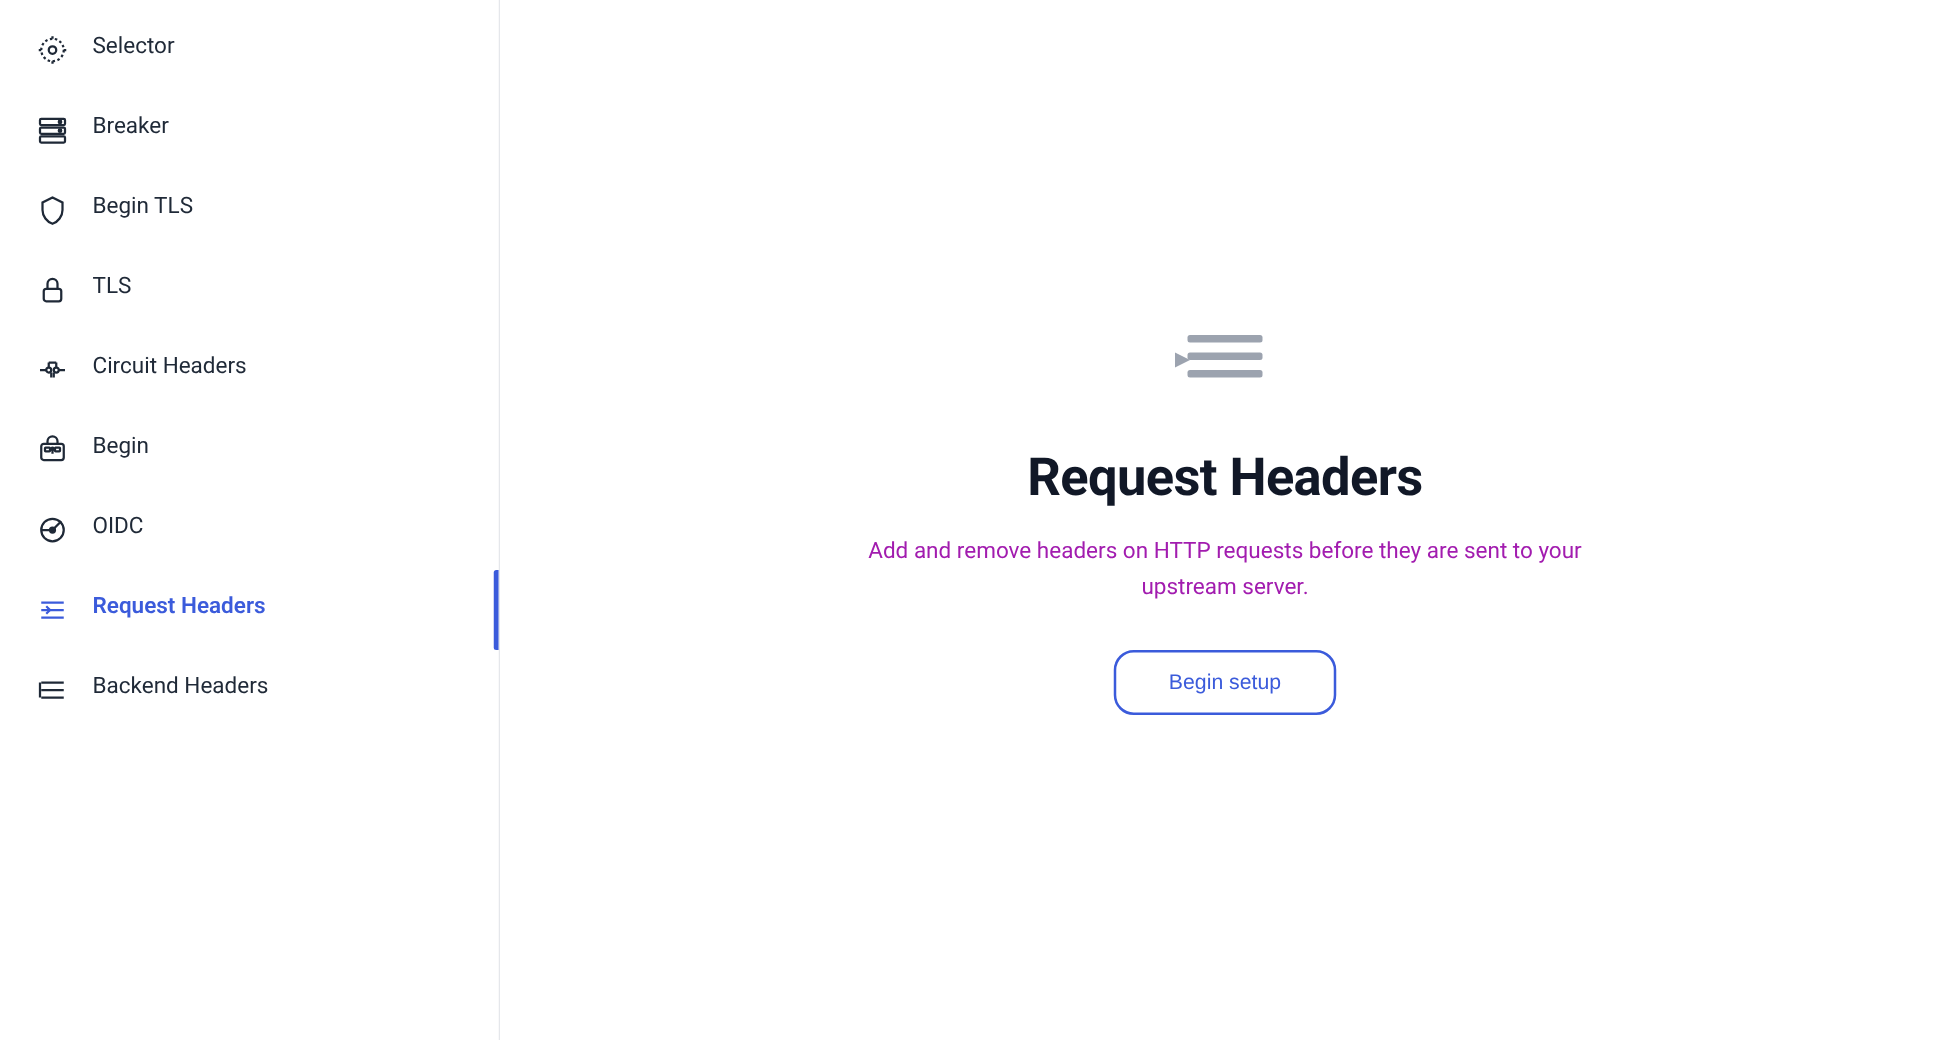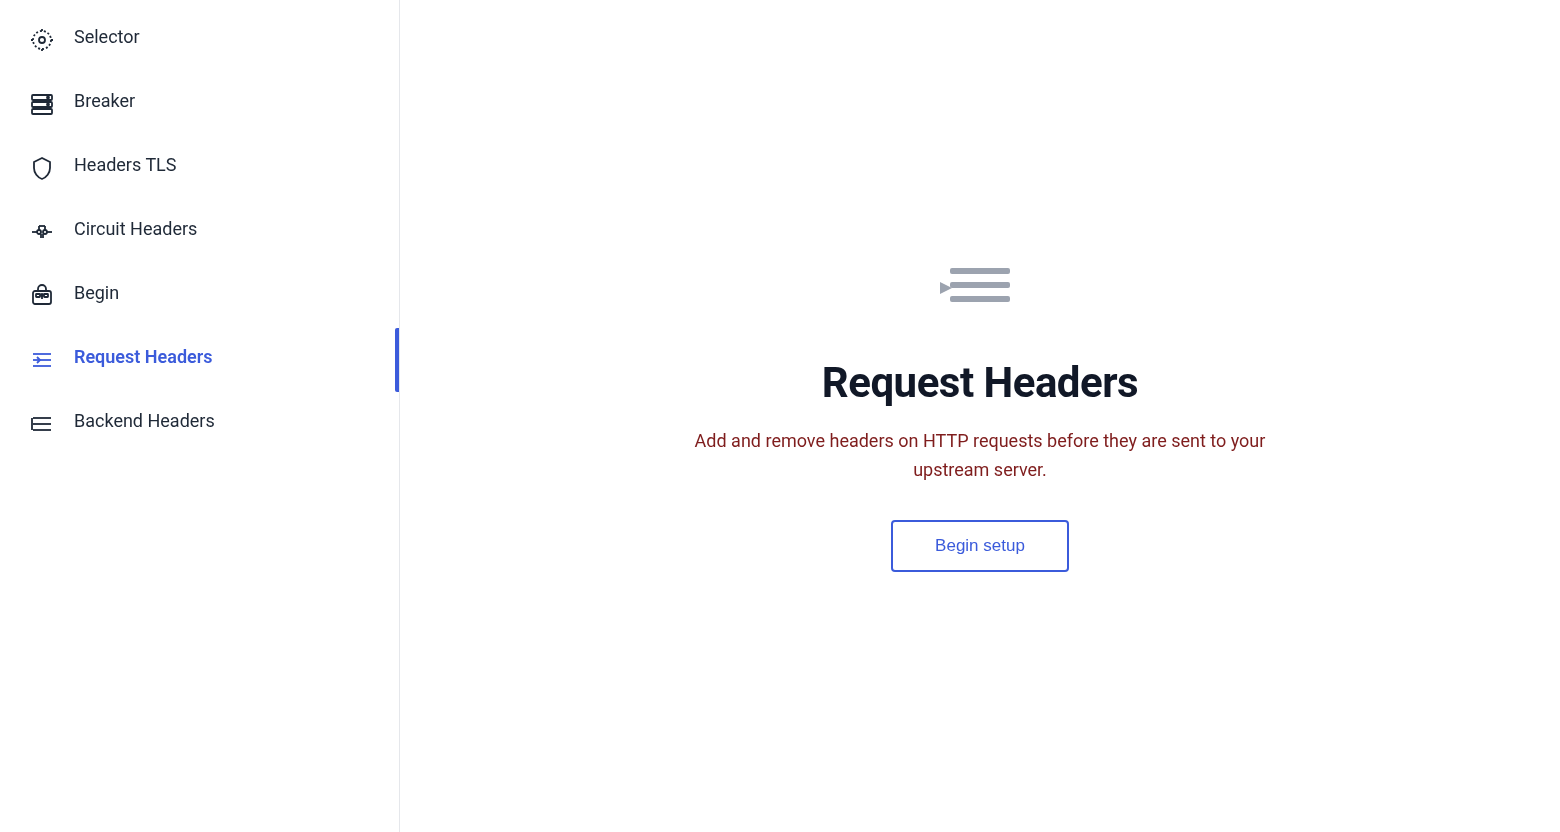--- a/index.html
+++ b/index.html
@@ -98,34 +98,34 @@
     .content-title {
       font-size: 42px;
       font-weight: 700;
       color: #111827;
       margin-bottom: 20px;
       letter-spacing: -0.5px;
     }
 
     .content-description {
       font-size: 18px;
-      color: #7f1d1d;
+      color: #a21caf;
       line-height: 1.6;
       margin-bottom: 36px;
       max-width: 580px;
     }
 
     .begin-setup-btn {
       border: 2px solid #3b5bdb;
       background: #ffffff;
       color: #3b5bdb;
       font-size: 17px;
       font-weight: 500;
       padding: 14px 42px;
-      border-radius: 4px;
+      border-radius: 16px;
       cursor: pointer;
       transition: background 0.15s, color 0.15s;
     }
 
     
     .icon-svg {
       width: 24px;
       height: 24px;
     }
   </style>
@@ -160,23 +160,32 @@
     </span>
     <span class="sidebar-label">Breaker</span>
   </div>
 
   <div class="sidebar-item">
     <span class="sidebar-icon">
       <svg class="icon-svg" viewBox="0 0 24 24" fill="none" stroke="currentColor" stroke-width="1.8">
         <path d="M12 2L4 6v6c0 5 3.5 9.5 8 11 4.5-1.5 8-6 8-11V6z"></path>
       </svg>
     </span>
-    <span class="sidebar-label">Headers TLS</span>
-  </div>
-
+    <span class="sidebar-label">Begin TLS</span>
+  </div>
+
+  <div class="sidebar-item">
+    <span class="sidebar-icon">
+      <svg class="icon-svg" viewBox="0 0 24 24" fill="none" stroke="currentColor" stroke-width="1.8">
+        <rect x="5" y="11" width="14" height="10" rx="2"></rect>
+        <path d="M8 11V7a4 4 0 018 0v4"></path>
+      </svg>
+    </span>
+    <span class="sidebar-label">TLS</span>
+  </div>
 
   <div class="sidebar-item">
     <span class="sidebar-icon">
       <svg class="icon-svg" viewBox="0 0 24 24" fill="none" stroke="currentColor" stroke-width="1.8">
         <line x1="2" y1="12" x2="7" y2="12"></line>
         <line x1="17" y1="12" x2="22" y2="12"></line>
         <circle cx="9" cy="12" r="2"></circle>
         <circle cx="15" cy="12" r="2"></circle>
         <line x1="9" y1="10" x2="9" y2="6"></line>
         <line x1="15" y1="10" x2="15" y2="6"></line>
@@ -197,20 +206,31 @@
         <path d="M8 7V5a4 4 0 018 0v2"></path>
         <line x1="12" y1="12" x2="12" y2="15"></line>
         <circle cx="12" cy="11" r="1" fill="currentColor"></circle>
         <rect x="6" y="10" width="4" height="3" rx="0.5"></rect>
         <rect x="14" y="10" width="4" height="3" rx="0.5"></rect>
       </svg>
     </span>
     <span class="sidebar-label">Begin</span>
   </div>
 
+  <div class="sidebar-item">
+    <span class="sidebar-icon">
+      <svg class="icon-svg" viewBox="0 0 24 24" fill="none" stroke="currentColor" stroke-width="1.8">
+        <circle cx="12" cy="12" r="9"></circle>
+        <line x1="3" y1="12" x2="12" y2="12"></line>
+        <line x1="12" y1="12" x2="19" y2="5"></line>
+        <circle cx="12" cy="12" r="2" fill="currentColor"></circle>
+      </svg>
+    </span>
+    <span class="sidebar-label">OIDC</span>
+  </div>
 
   <div class="sidebar-item active">
     <span class="sidebar-icon">
       <svg class="icon-svg" viewBox="0 0 24 24" fill="none" stroke="#3b5bdb" stroke-width="1.8">
         <line x1="3" y1="6" x2="21" y2="6"></line>
         <line x1="3" y1="12" x2="21" y2="12"></line>
         <line x1="3" y1="18" x2="21" y2="18"></line>
         <polyline points="7,9 10,12 7,15" fill="none" stroke="#3b5bdb" stroke-width="1.8"></polyline>
       </svg>
     </span>

